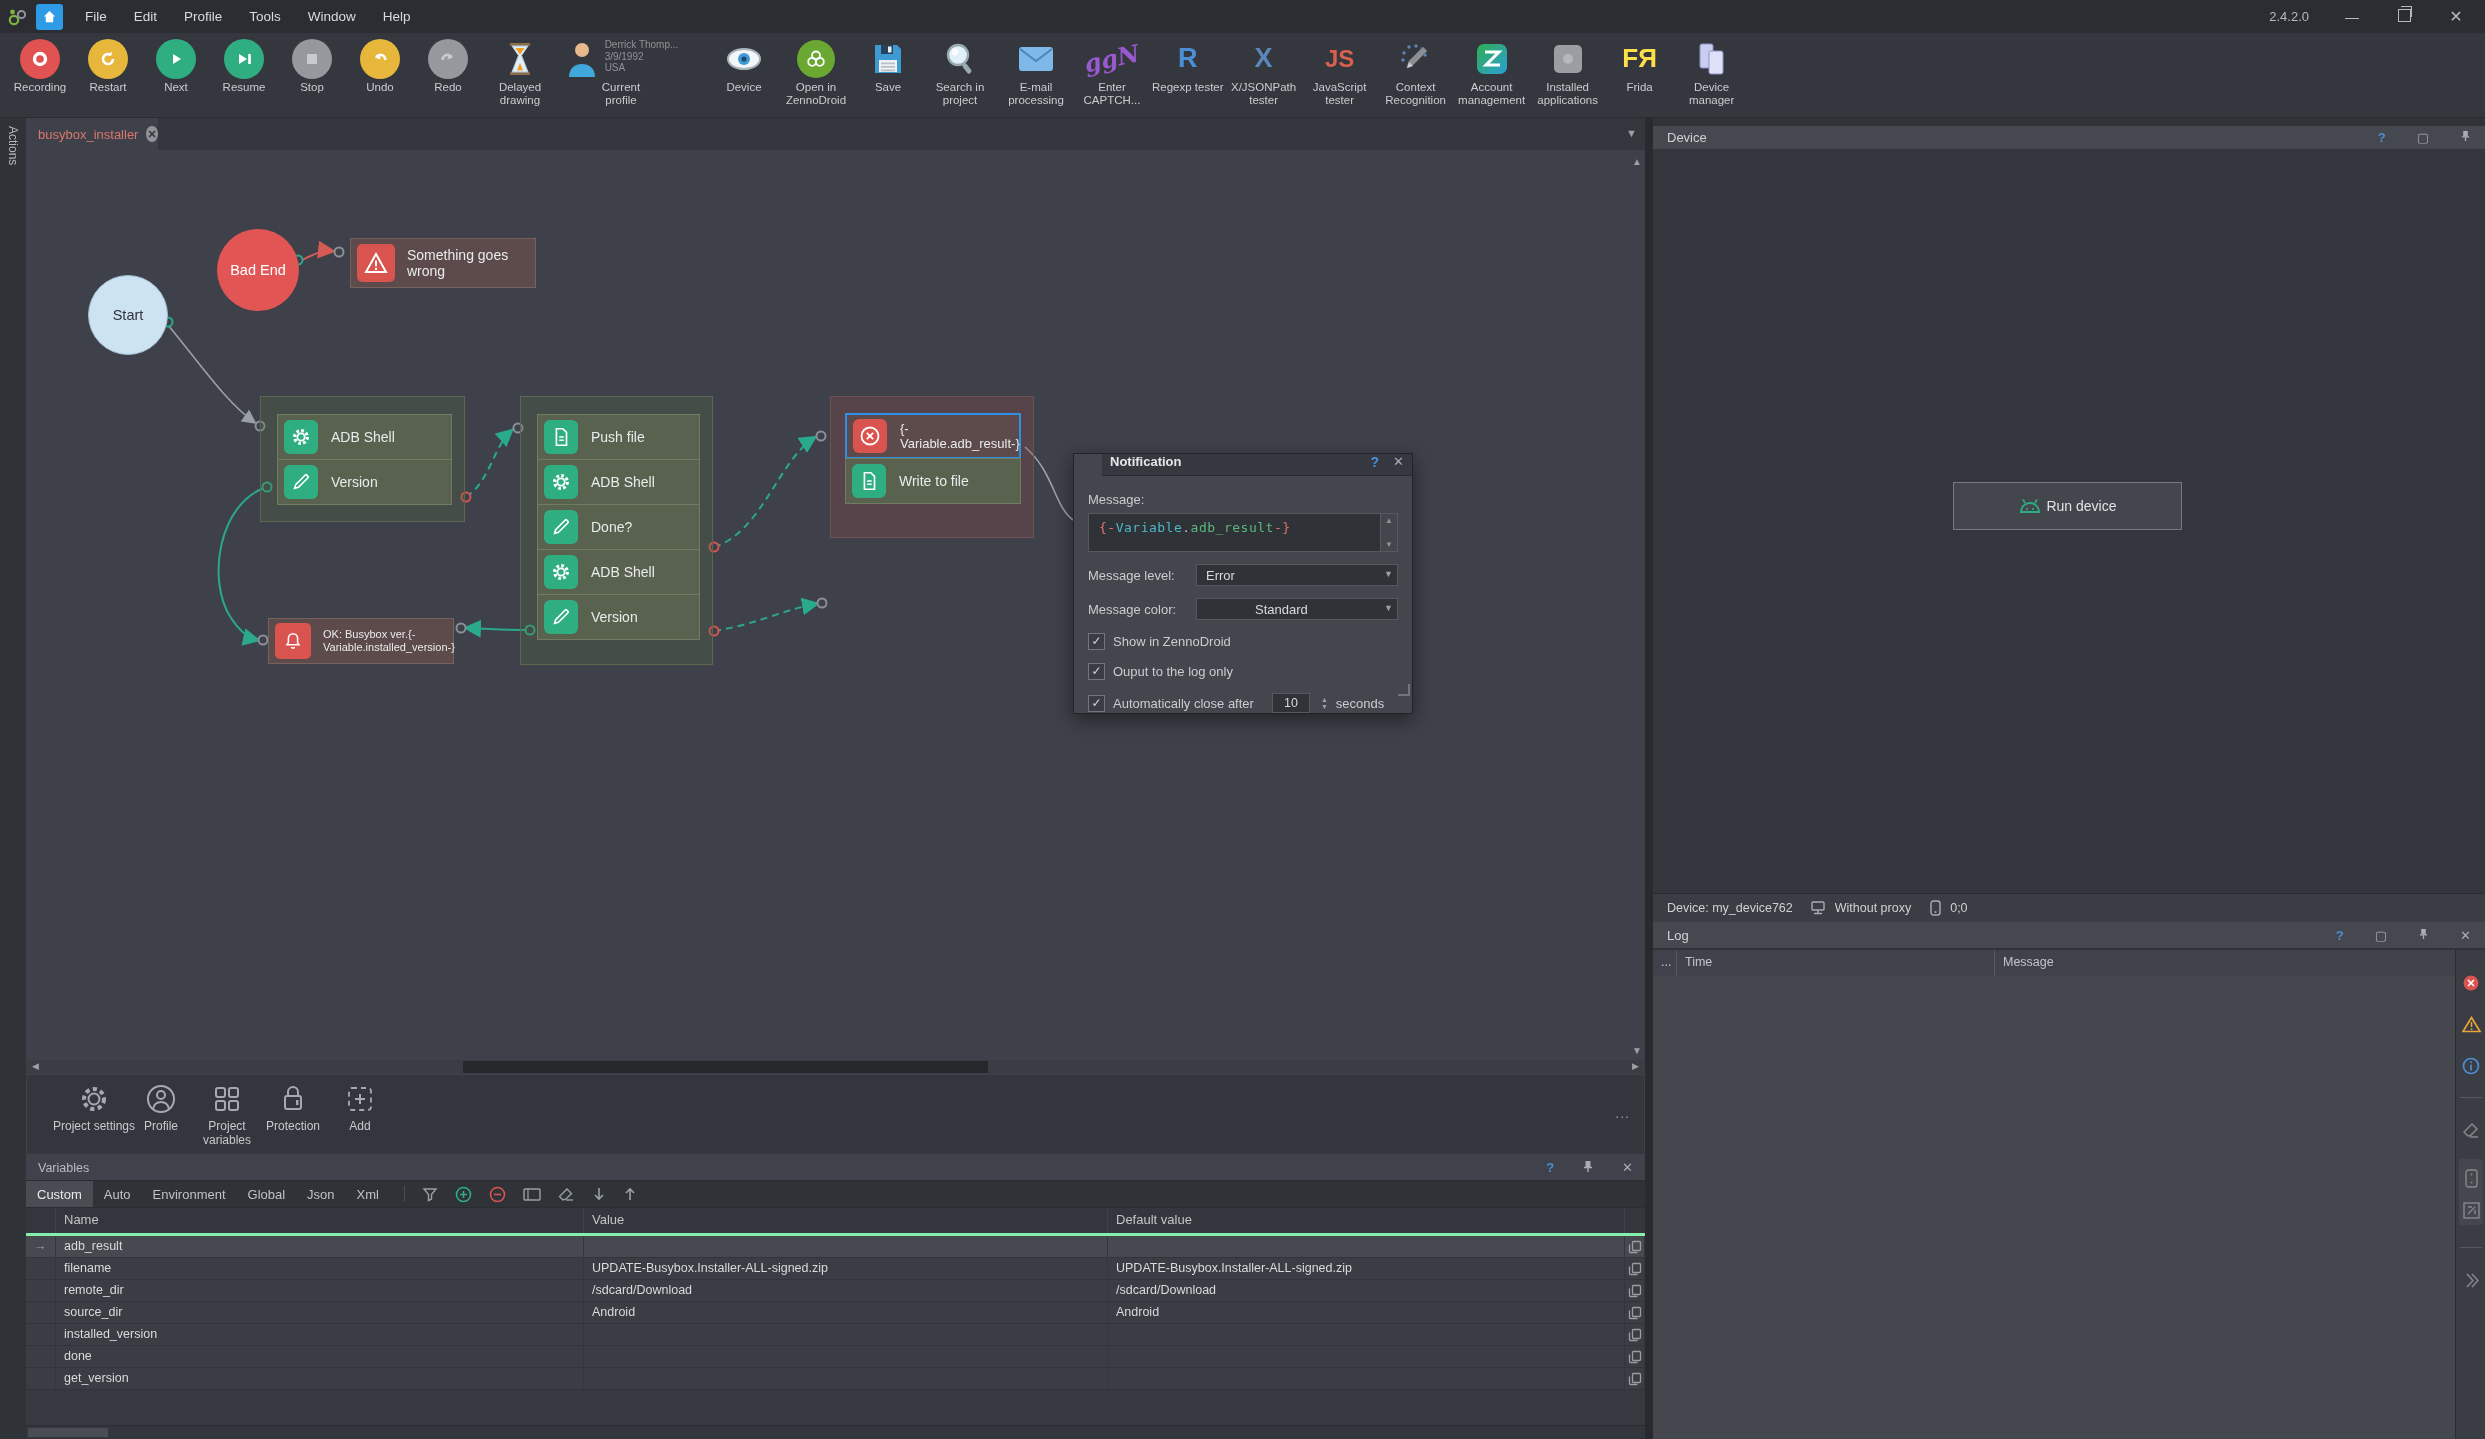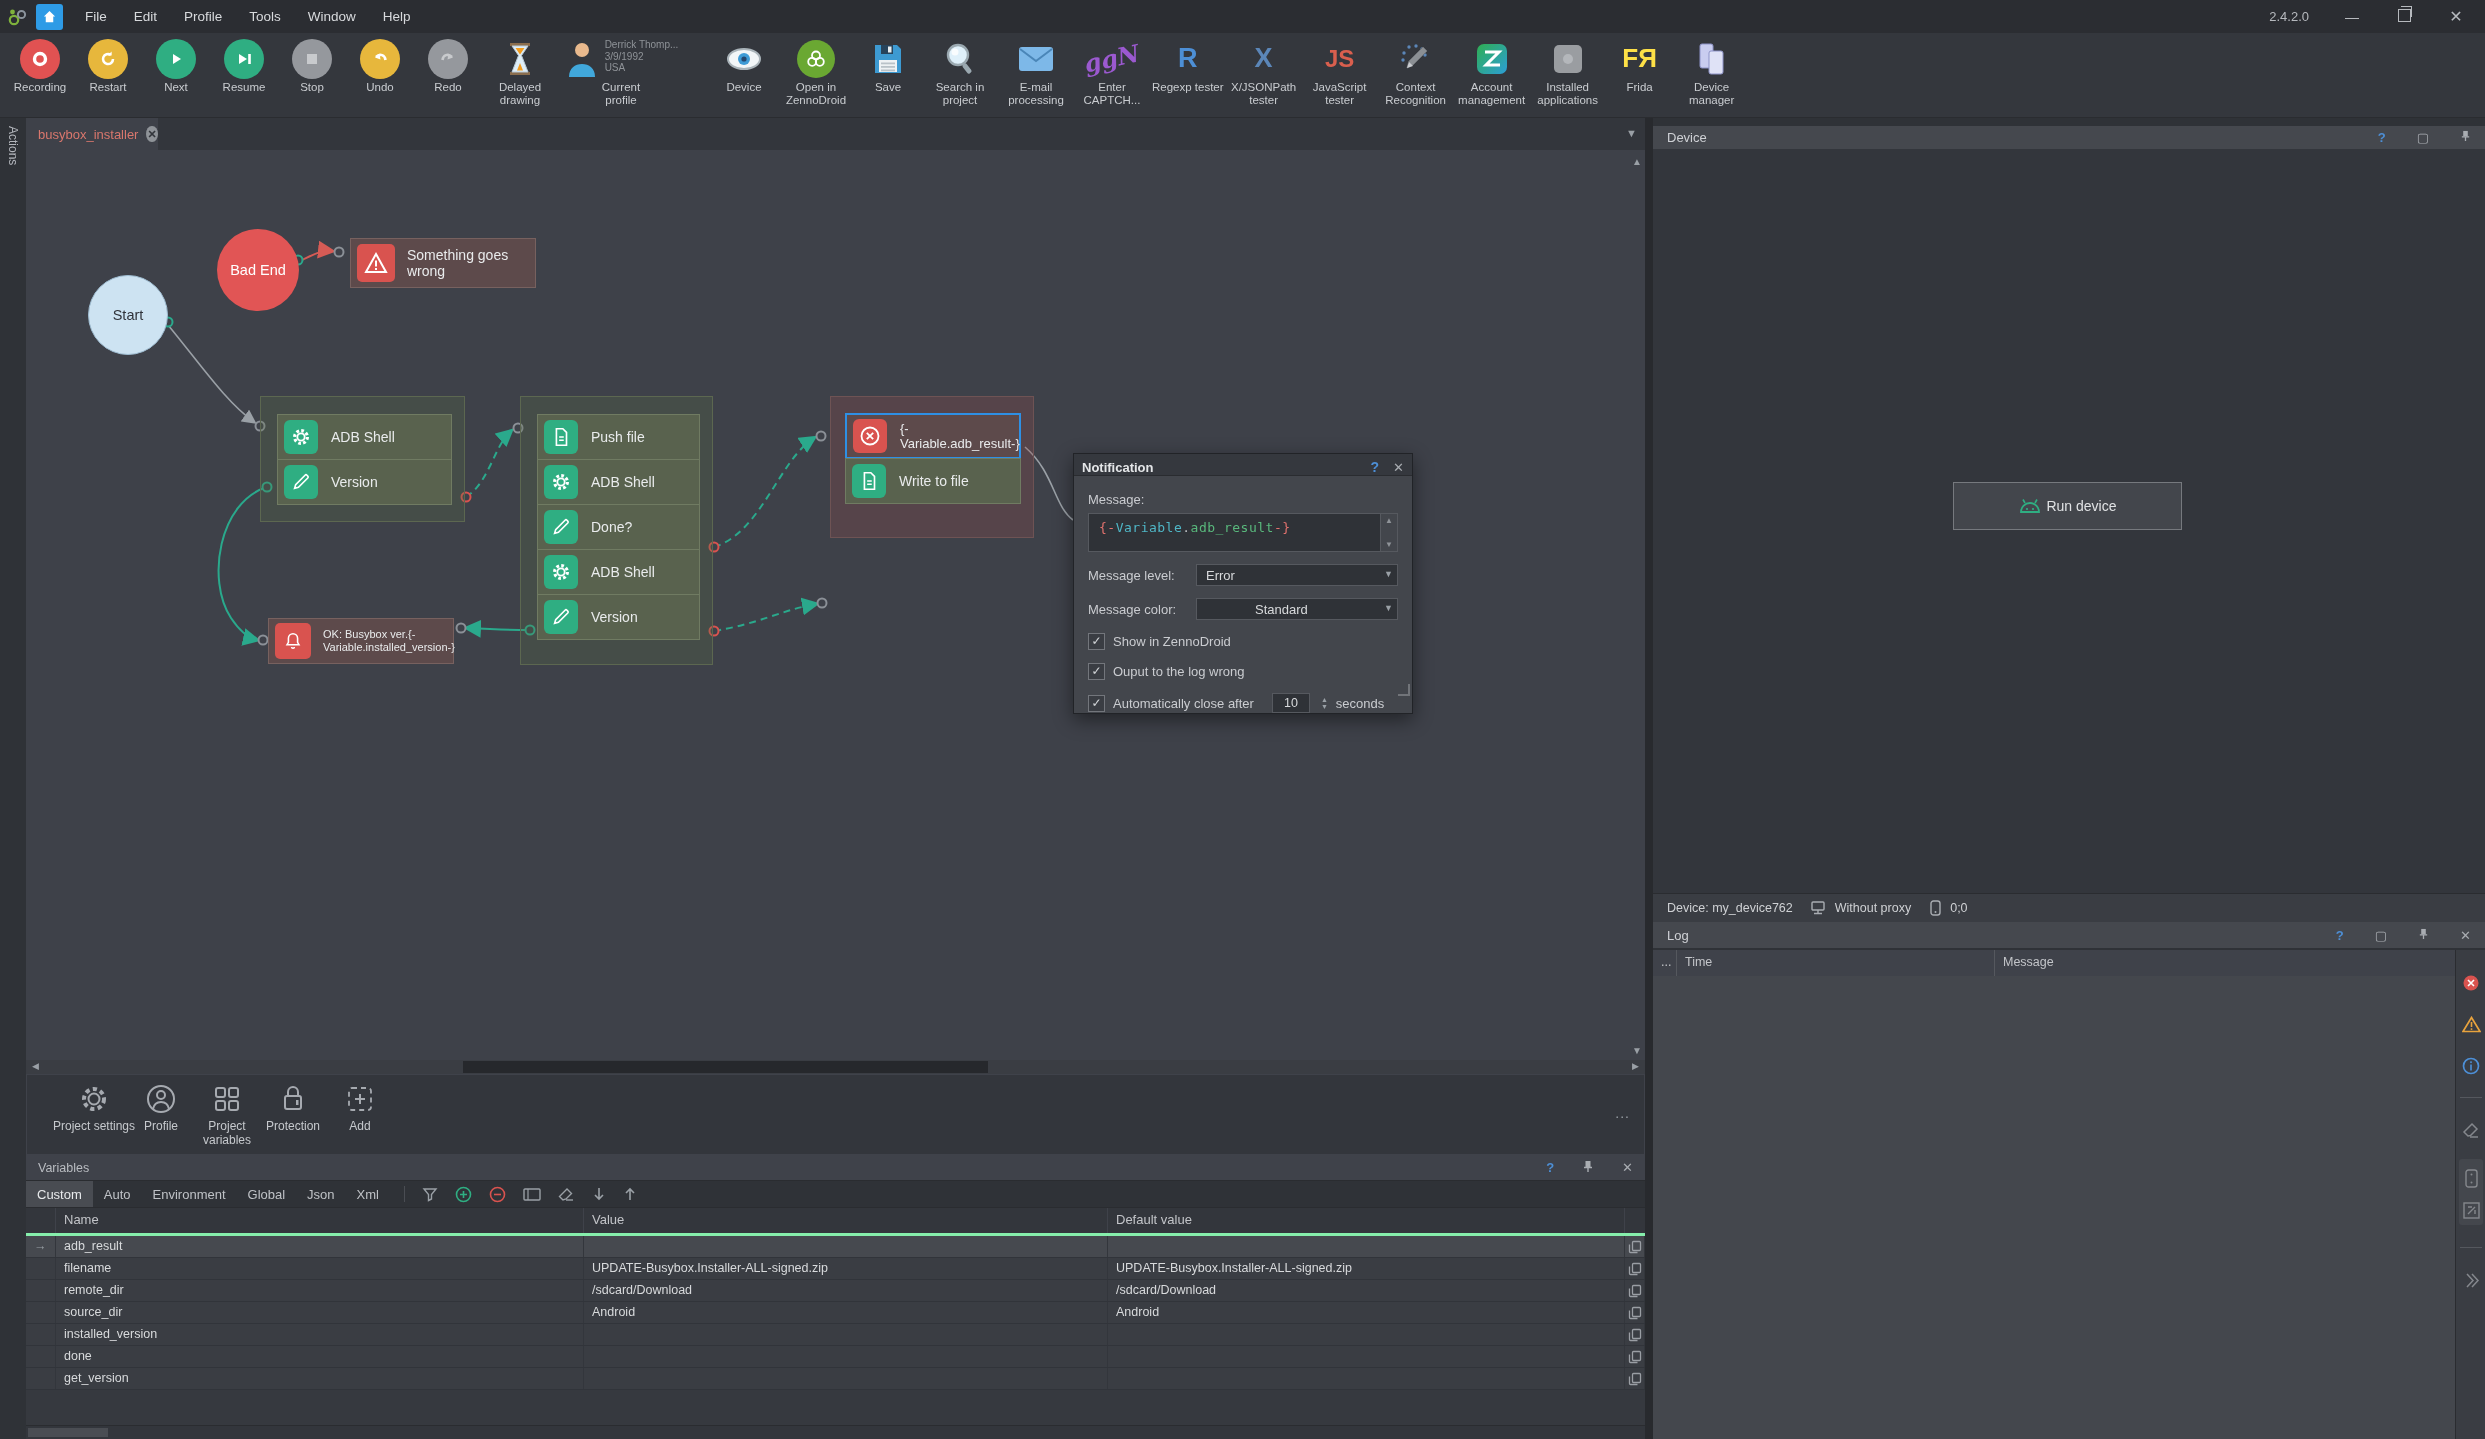--- a/index.html
+++ b/index.html
@@ -50,21 +50,21 @@
   .frow.redrow .nicon{background:#d9534f;}
   .frow.selected{border:2px solid #2e90e5;}
   .note{background:#5d4a4b;border:1px solid #77615f;display:flex;align-items:center;gap:12px;padding:0 10px 0 6px;box-sizing:border-box;color:#e9ebec;}
   .note .nicon{width:38px;height:38px;border-radius:5px;background:#d9534f;display:flex;align-items:center;justify-content:center;flex:none;}
   .note.small .nicon{width:36px;height:36px;}
   .note .ntext{font-size:14px;}
   .note .ntext.tiny{font-size:11px;line-height:13px;}
   .vscroll-arrow{position:absolute;color:#9aa0a6;font-size:10px;right:3px;}
   
   .dialog{position:absolute;left:1073px;top:453px;width:338px;height:259px;background:#43464c;border:1px solid #212327;box-shadow:0 6px 18px rgba(0,0,0,.45);z-index:30;}
-  .dlg-title{height:21px;background:#35383e;display:flex;align-items:flex-end;padding:0 8px;border-bottom:1px solid #2a2c30;}
+  .dlg-title{height:21px;background:#35383e;display:flex;align-items:flex-start;padding:0 8px;border-bottom:1px solid #2a2c30;margin-left:28px;}
   .dlg-title .t{font-size:13px;font-weight:bold;color:#e4e6e8;}
   .dlg-title .q{margin-left:auto;color:#4d8fd6;font-weight:bold;font-size:14px;}
   .dlg-title .x{margin-left:14px;color:#a9adb2;font-size:13px;}
   .dlg-body{padding:16px 14px;font-size:13px;color:#caccd0;position:relative;height:222px;box-sizing:border-box;}
   .msgfield{margin-top:6px;height:37px;background:#2f3237;border:1px solid #56595f;display:flex;}
   .msgtext{flex:1;font-family:"DejaVu Sans Mono", monospace;font-size:13px;padding:6px 0 0 10px;letter-spacing:.5px;}
   .msgscroll{width:16px;background:#43464c;border-left:1px solid #56595f;display:flex;flex-direction:column;align-items:center;justify-content:space-between;padding:2px 0;color:#8f9398;font-size:8px;}
   .dlg-row{display:flex;align-items:center;margin-top:12px;}
   .dlg-row .lbl{width:108px;}
   .dd{flex:1;height:20px;background:#2f3237;border:1px solid #56595f;display:flex;align-items:center;position:relative;color:#d8dadc;font-size:13px;}
@@ -584,21 +584,21 @@
         <span class="val indent">Standard</span>
         <span class="arr">▼</span>
       </div>
     </div>
     <div class="chk-row">
       <span class="chk">✓</span>
       <span>Show in ZennoDroid</span>
     </div>
     <div class="chk-row">
       <span class="chk">✓</span>
-      <span>Ouput to the log wrong</span>
+      <span>Ouput to the log only</span>
     </div>
     <div class="chk-row">
       <span class="chk">✓</span>
       <span>Automatically close after</span>
       <span class="numbox">10</span>
       <span class="spin">
           <span>▲</span>
           <span>▼</span>
         </span>
       <span>seconds</span>

